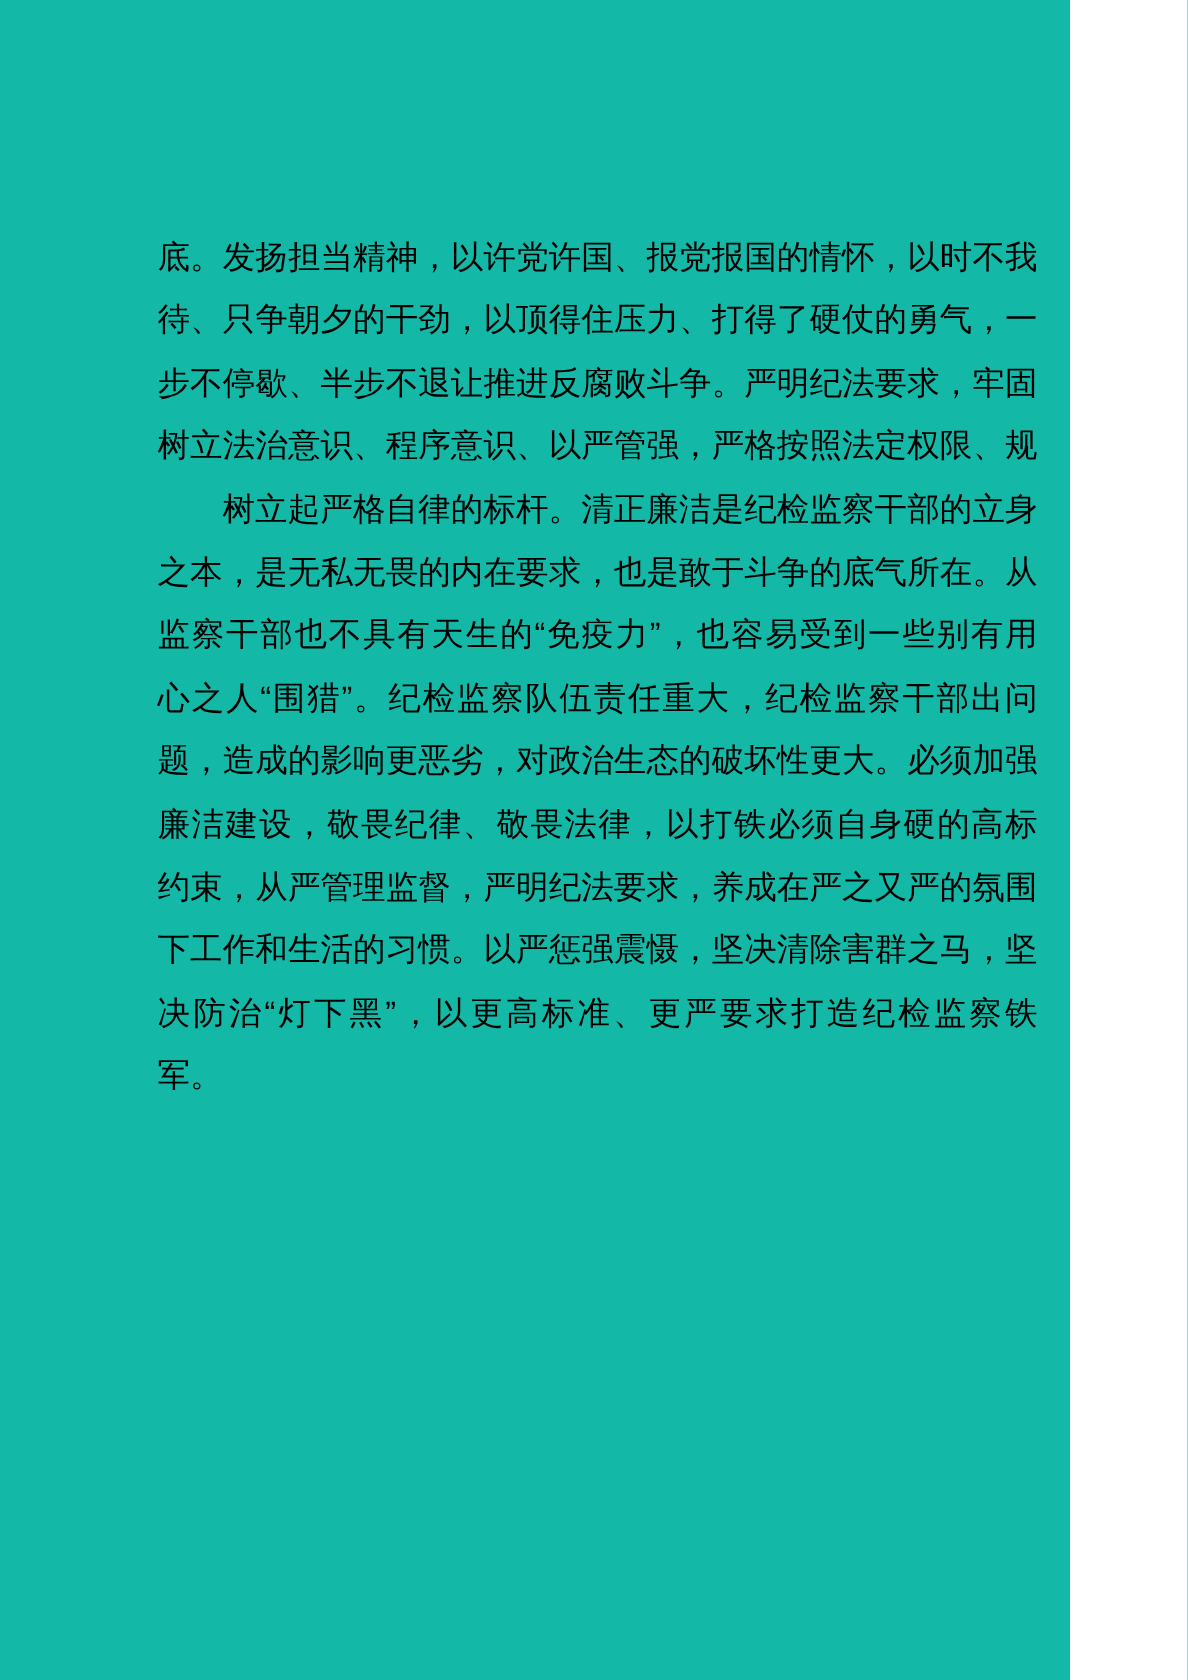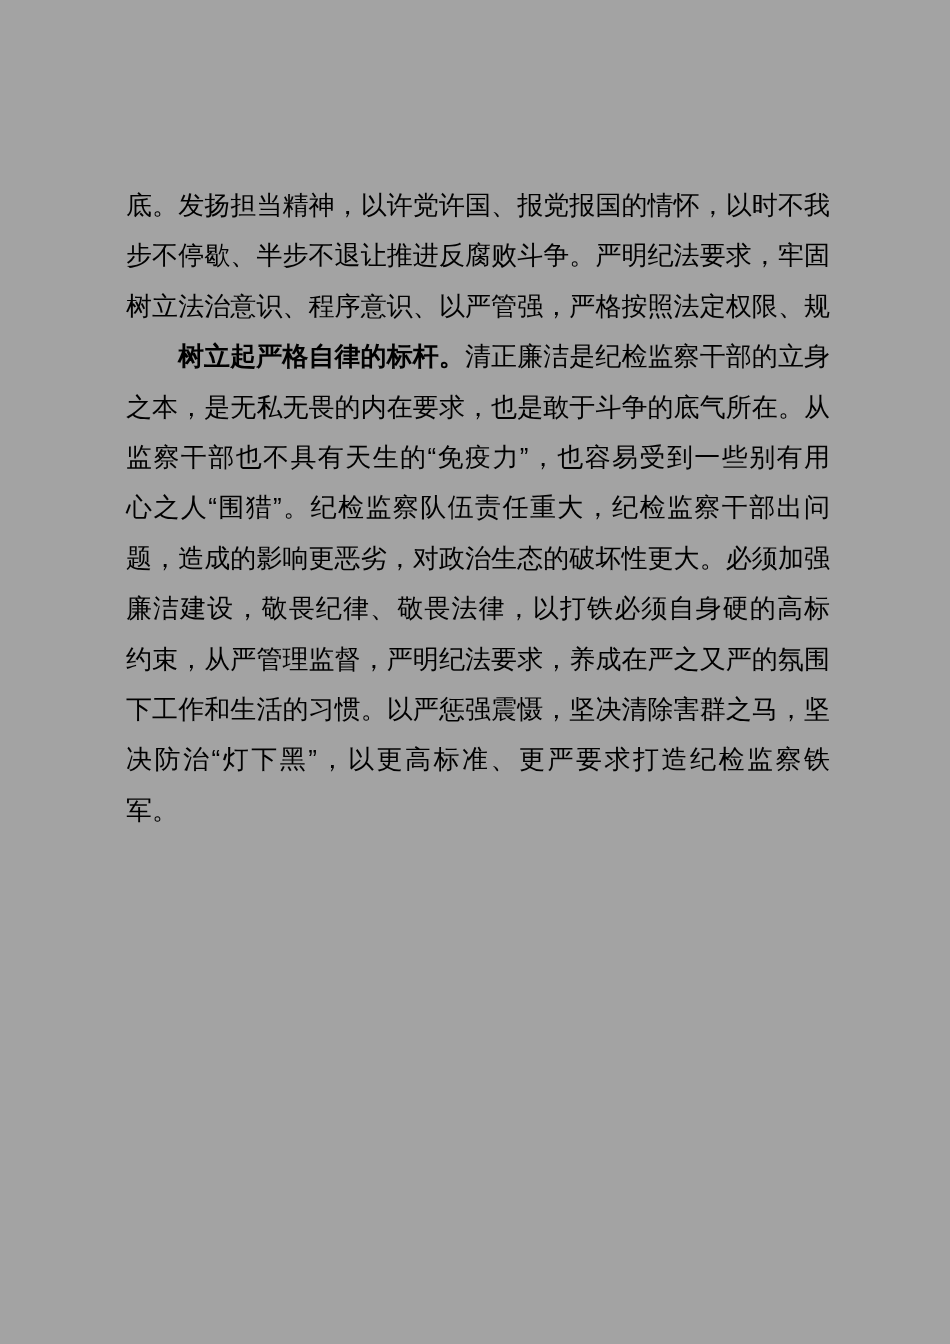--- a/index.html
+++ b/index.html
@@ -11,23 +11,23 @@
     height: 1344px;
     background: #ffffff;
     font-family: "Liberation Sans", "DejaVu Sans", sans-serif;
     color: #000000;
     overflow: hidden;
   }
   .page {
     position: absolute;
     left: 0;
     top: 0;
-    width: 950px;
+    width: 856px;
     height: 1344px;
-    background: #a3a3a3;
+    background: #14b8a6;
   }
   .text-block {
     position: absolute;
     left: 126px;
     top: 180px;
     width: 704px;
     font-size: 26px;
     line-height: 50.4px;
     color: #000000;
   }
@@ -35,31 +35,32 @@
     text-align: justify;
     text-align-last: justify;
   }
   .line.para-end {
     text-align-last: left;
   }
   .line.indent {
     text-indent: 52px;
   }
   .bold {
-    font-weight: 700;
+    font-weight: 400;
   }
 </style>
 </head>
 <body>
 
 <div class="page">
   <div class="text-block">
 
     <div class="para">
       <div class="line">底。发扬担当精神，以许党许国、报党报国的情怀，以时不我</div>
+      <div class="line">待、只争朝夕的干劲，以顶得住压力、打得了硬仗的勇气，一</div>
       <div class="line">步不停歇、半步不退让推进反腐败斗争。严明纪法要求，牢固</div>
       <div class="line">树立法治意识、程序意识、以严管强，严格按照法定权限、规</div>
     </div>
 
     <div class="para">
       <div class="line indent"><span class="bold">树立起严格自律的标杆。</span><span>清正廉洁是纪检监察干部的立身</span></div>
       <div class="line">之本，是无私无畏的内在要求，也是敢于斗争的底气所在。从</div>
       <div class="line">监察干部也不具有天生的“免疫力”，也容易受到一些别有用</div>
       <div class="line">心之人“围猎”。纪检监察队伍责任重大，纪检监察干部出问</div>
       <div class="line">题，造成的影响更恶劣，对政治生态的破坏性更大。必须加强</div>

